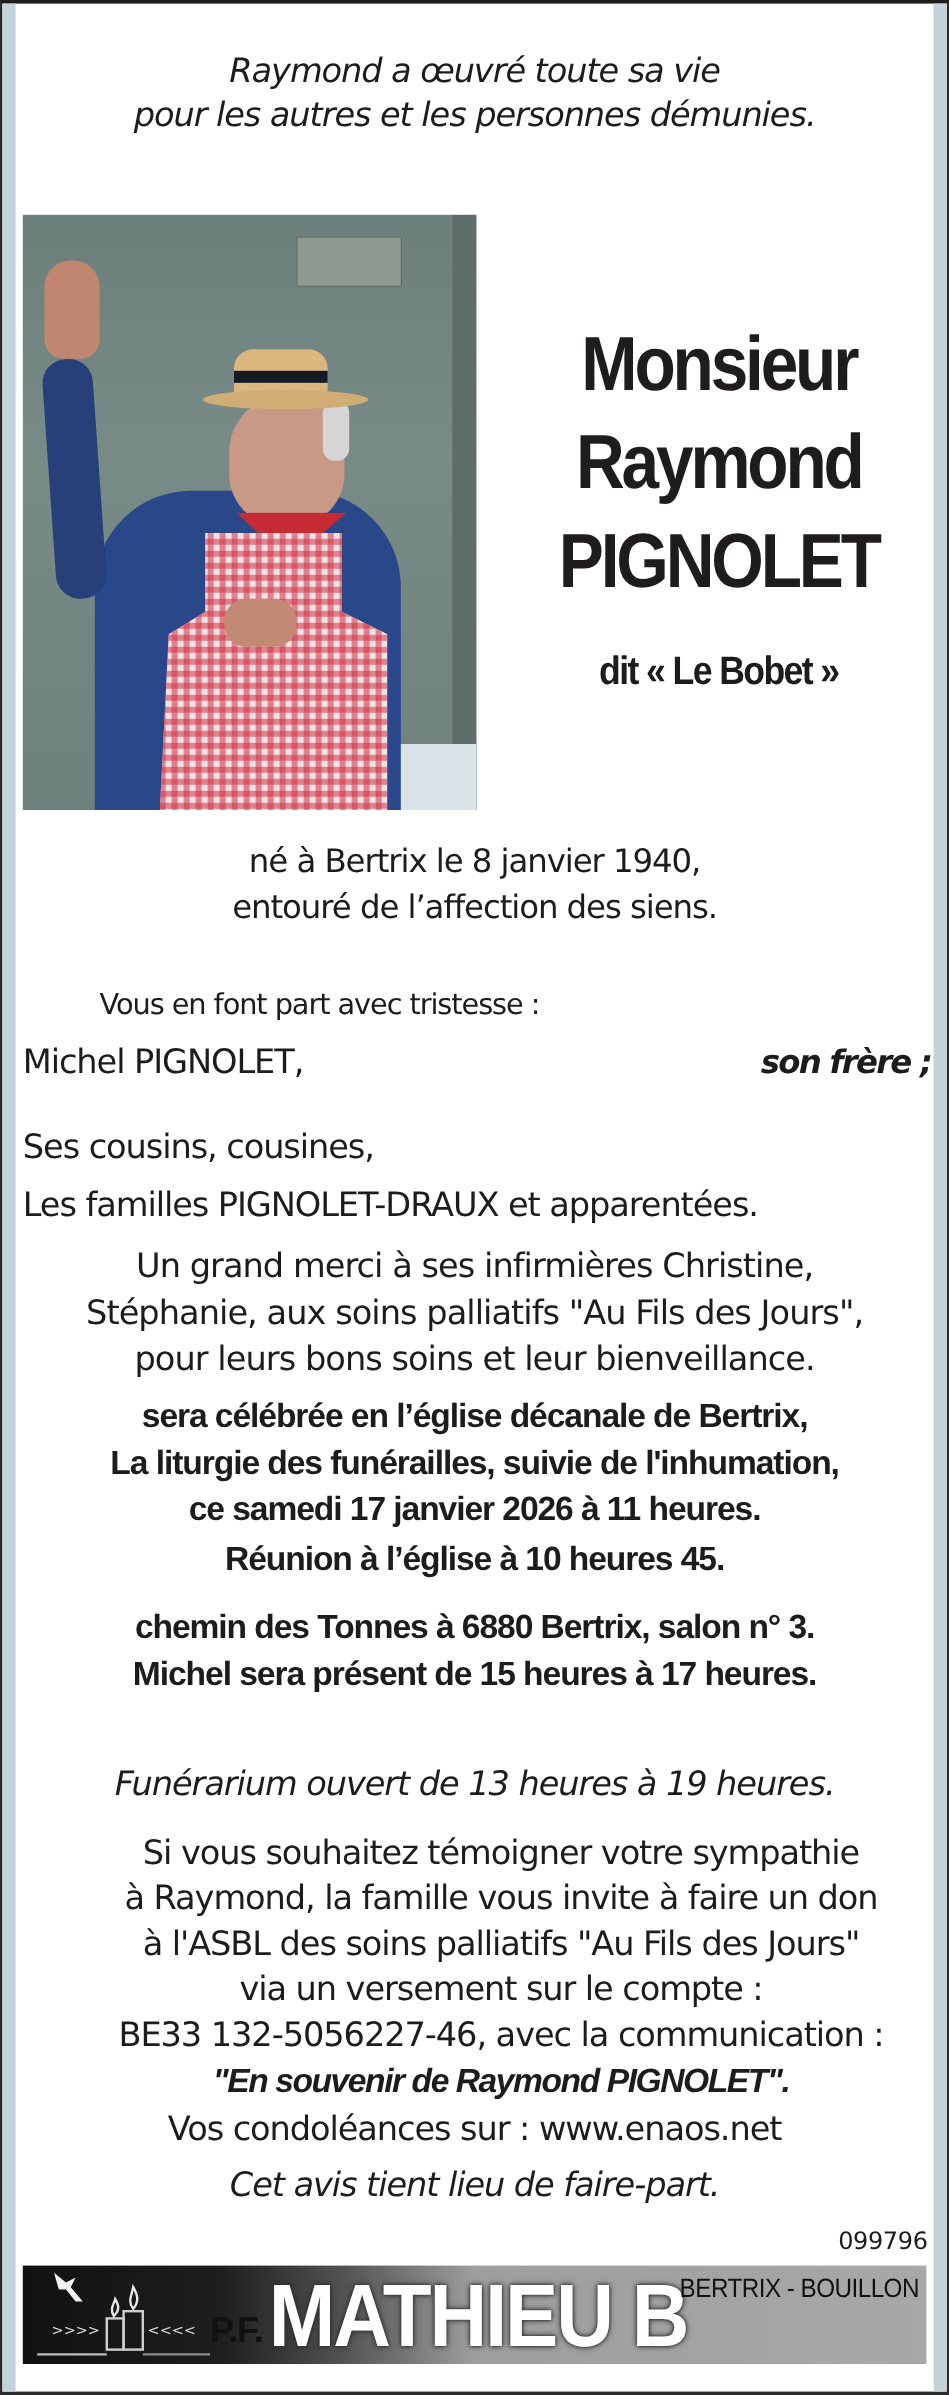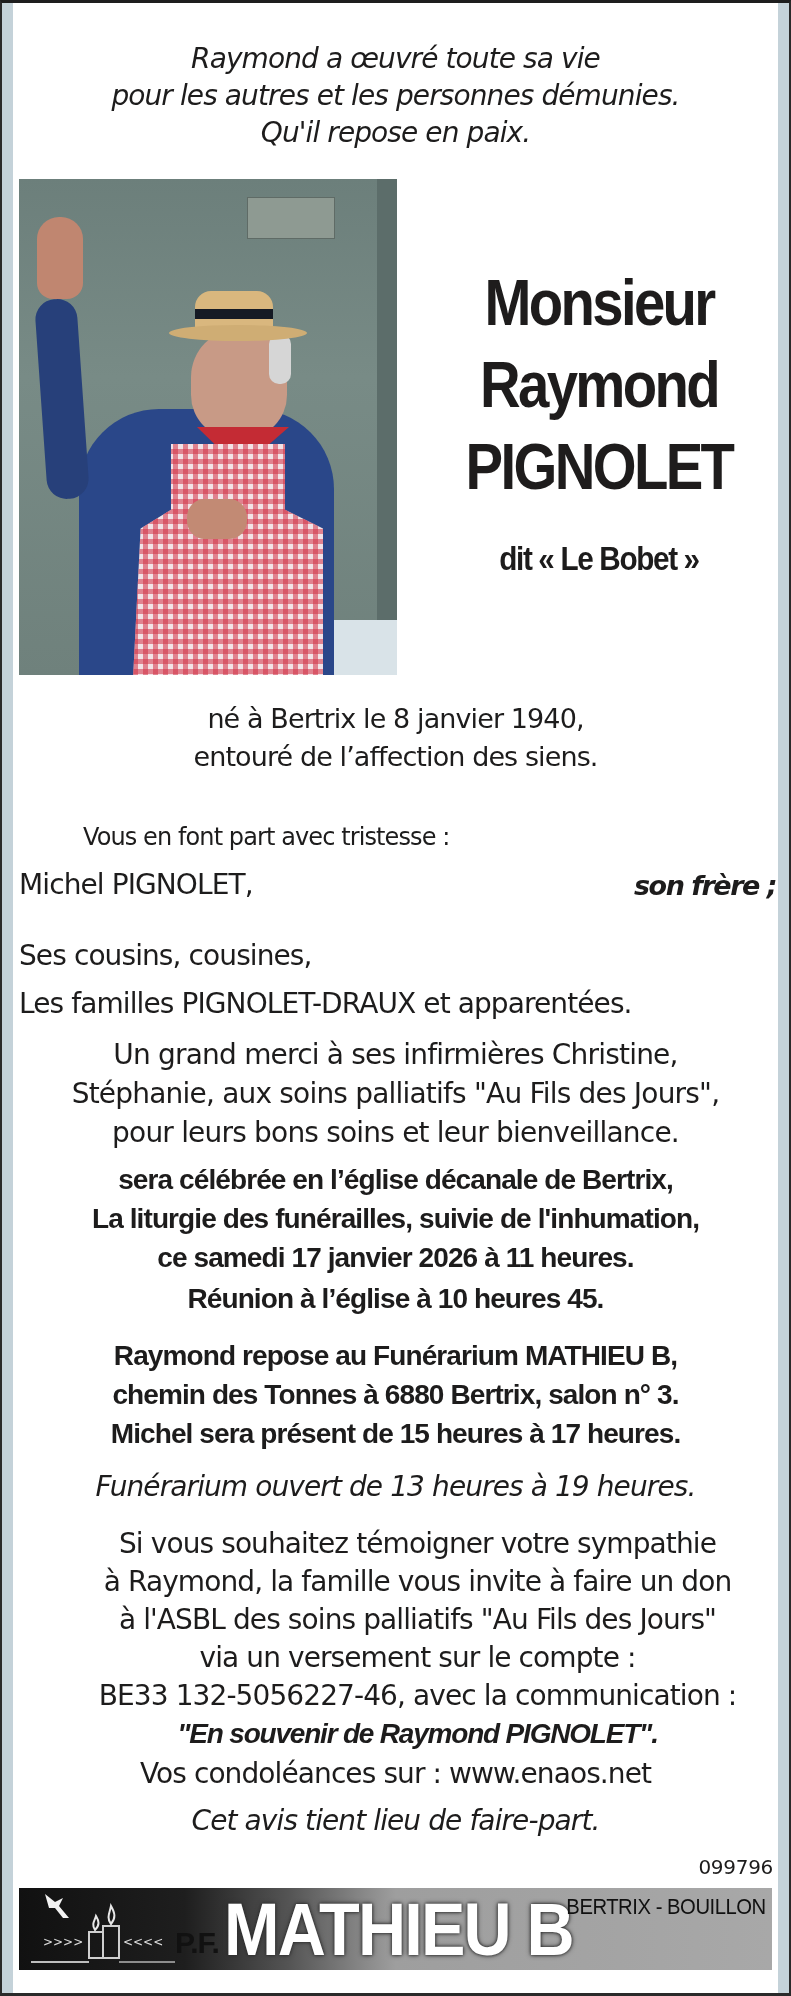--- a/index.html
+++ b/index.html
@@ -102,21 +102,20 @@
 </head>
 <body>
 
 <div class="frame"></div>
 <div class="rail-left"></div>
 <div class="rail-right"></div>
 
 <div class="c epitaph">
   <div>Raymond a œuvré toute sa vie</div>
   <div>pour les autres et les personnes démunies.</div>
-  <div>Qu'il repose en paix.</div>
 </div>
 
 <div class="photo" title="Portrait de Raymond Pignolet en chapeau de paille et tablier à carreaux">
   <div class="ac"></div>
   <div class="shelf"></div>
   <div class="table"></div>
   <div class="body"></div>
   <div class="arm"></div>
   <div class="hand"></div>
   <div class="face"></div>
@@ -162,21 +161,20 @@
 </div>
 
 <div class="c bold-block liturgy">
   <div>sera célébrée en l’église décanale de Bertrix,</div>
   <div>La liturgie des funérailles, suivie de l'inhumation,</div>
   <div>ce samedi 17 janvier 2026 à 11 heures.</div>
 </div>
 <div class="c bold-block reunion">Réunion à l’église à 10 heures 45.</div>
 
 <div class="c bold-block repose">
-  <div>Raymond repose au Funérarium MATHIEU B,</div>
   <div>chemin des Tonnes à 6880 Bertrix, salon n° 3.</div>
   <div>Michel sera présent de 15 heures à 17 heures.</div>
 </div>
 
 <div class="c open">Funérarium ouvert de 13 heures à 19 heures.</div>
 
 <div class="c donation">
   <div>Si vous souhaitez témoigner votre sympathie</div>
   <div>à Raymond, la famille vous invite à faire un don</div>
   <div>à l'ASBL des soins palliatifs "Au Fils des Jours"</div>

